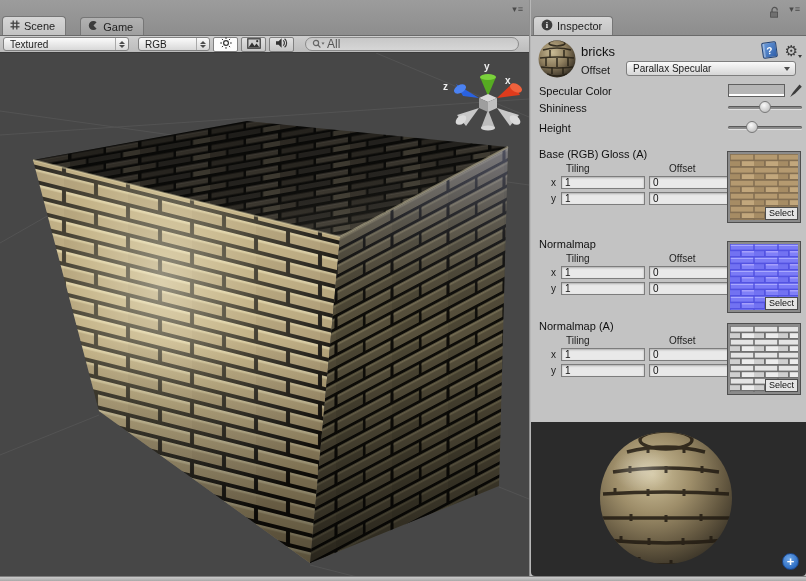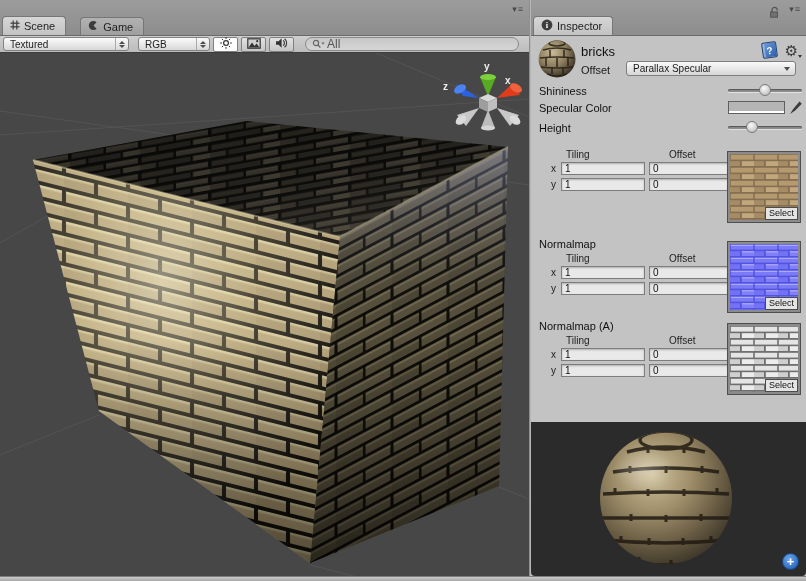--- a/index.html
+++ b/index.html
@@ -364,46 +364,47 @@
           <span>Parallax Specular</span>
           <i class="dn"></i>
         </div>
         <div class="hdr-icons">
           <span class="help-book">?</span>
           <span class="gear">⚙<i class="dn"></i></span>
         </div>
       </div>
 
       <div class="prop-row">
-        <span class="lbl">Shininess</span>
-        <span class="slider">
-            <i class="knob k50"></i>
-          </span>
-      </div>
-      <div class="prop-row">
         <span class="lbl">Specular Color</span>
         <span class="swatch spec">
             <i class="alpha"></i>
           </span>
         <span class="dropper">
           <svg width="13" height="14">
               <path d="M10.5,0.5 L12.8,2.8 L6.2,9.4 L3.6,11.2 L1.2,13 L2.6,10.4 L4.2,8.1 Z" fill="#3c3c3c"></path>
             </svg>
         </span>
       </div>
+      <div class="prop-row">
+        <span class="lbl">Shininess</span>
+        <span class="slider">
+            <i class="knob k50"></i>
+          </span>
+      </div>
       <div class="prop-row" style="margin-top:3px;">
         <span class="lbl">Height</span>
         <span class="slider">
             <i class="knob k33"></i>
           </span>
       </div>
 
       <div class="sec-gap"></div>
 
       <div class="tex-section m16">
+        <div class="title">Base (RGB) Gloss (A)</div>
         <div class="sublabels">
           <span class="t">Tiling</span>
           <span class="o">Offset</span>
         </div>
         <div class="axis-row">
           <span class="ax">x</span>
           <input class="tin" value="1" style="">
           <input class="oin" value="0" style="">
         </div>
         <div class="axis-row">

